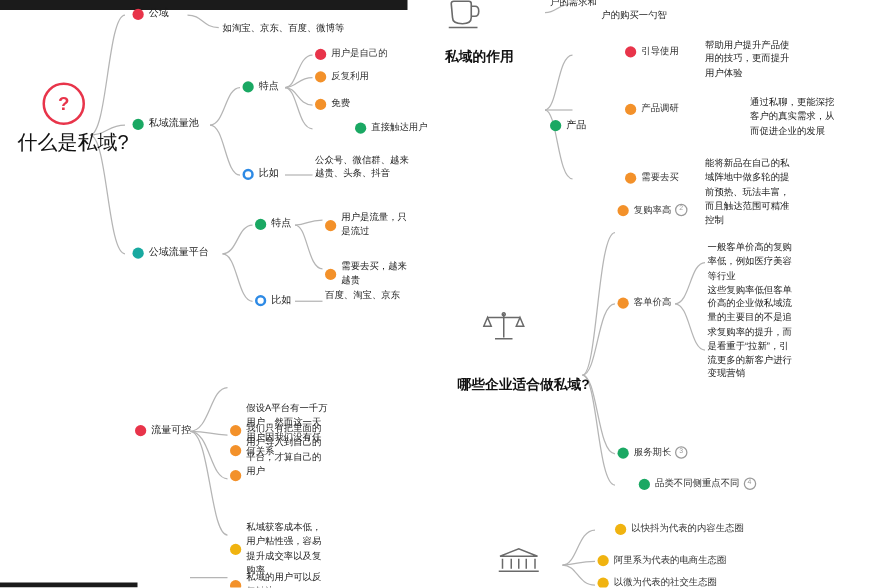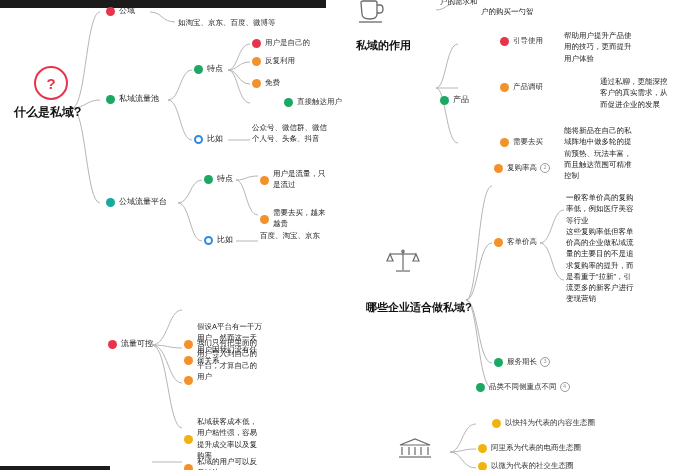--- a/index.html
+++ b/index.html
@@ -19,21 +19,21 @@
 
   
   .root-bubble{
     width:30px;height:30px;border-radius:50%;
     border:2px solid #e8344a;
     background:#fff;
     display:flex;align-items:center;justify-content:center;
     color:#e8344a;font-size:15px;font-weight:bold;
   }
   .root-label{
-    font-size:12px;font-weight:bold;color:#111;white-space:nowrap;
+    font-size:16px;font-weight:normal;color:#111;white-space:nowrap;
   }
   .big-label{
     font-size:11px;font-weight:bold;color:#111;white-space:nowrap;
   }
 
   
   .dot{
     width:9px;height:9px;border-radius:50%;
     display:inline-block;flex:0 0 auto;
     margin-right:4px;
@@ -185,21 +185,21 @@
       </div>
   </div>
 
   <div class="node" style="left:194px;top:134px;">
     <div class="row">
       <span class="dot hollow c-blue"></span>
       <span class="txt lbl-sm">比如</span>
     </div>
   </div>
   <div class="node" style="left:252px;top:122px;width:78px;">
-    <span class="box-txt">公众号、微信群、微信个人号、头条、抖音</span>
+    <span class="box-txt">公众号、微信群、越来越贵、头条、抖音</span>
   </div>
 
   <div class="node" style="left:106px;top:197px;">
     <div class="row">
       <span class="dot filled c-teal"></span>
       <span class="txt lbl-sm">公域流量平台</span>
     </div>
   </div>
   <div class="node" style="left:204px;top:174px;">
     <div class="row">
@@ -351,21 +351,21 @@
   </div>
 
   <div class="node" style="left:494px;top:357px;">
     <div class="row">
       <span class="dot filled c-green"></span>
       <span class="txt lbl-xs">服务期长</span>
       <span class="numbadge">3</span>
     </div>
   </div>
 
-  <div class="node" style="left:476px;top:382px;">
+  <div class="node" style="left:511px;top:382px;">
     <div class="row">
       <span class="dot filled c-green"></span>
       <span class="txt lbl-xs">品类不同侧重点不同</span>
       <span class="numbadge">4</span>
     </div>
   </div>
 
   <div class="icon-ill" style="left:398px;top:438px;">
     <svg class="bank" viewBox="0 0 34 22" fill="none" stroke="#6a6a6a" stroke-width="1.2">
       <path d="M2 7 L17 1 L32 7 Z"></path>

